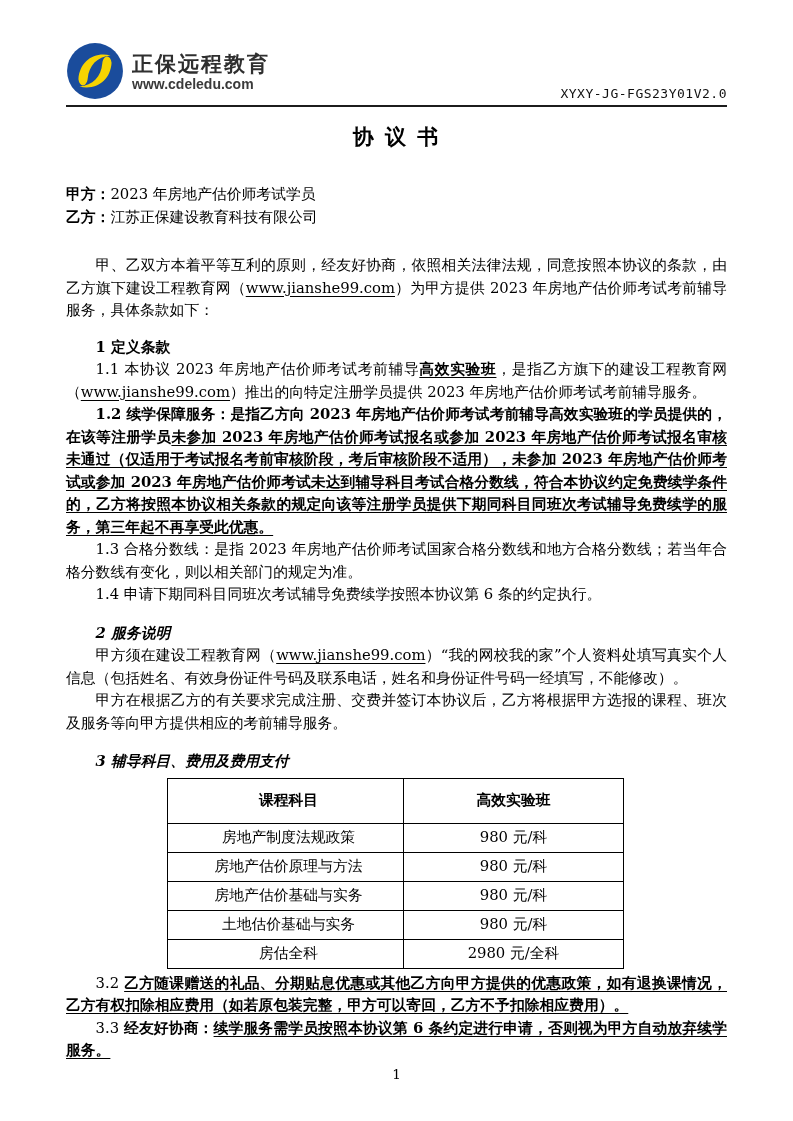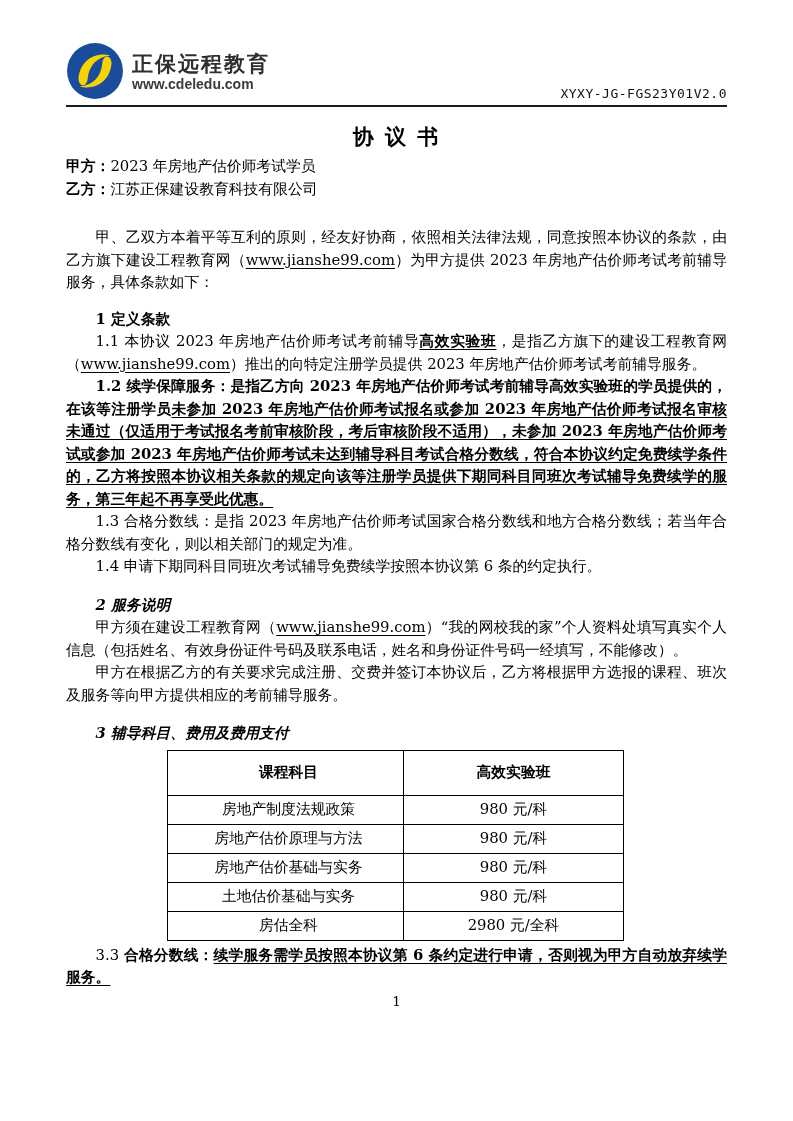--- a/index.html
+++ b/index.html
@@ -44,21 +44,21 @@
   
   .doc-title{
     text-align:center;
     font-size:21px;
     font-weight:600;
     letter-spacing:2px;
     margin-top:16px;
     line-height:28px;
   }
   
-  .parties{margin-top:4px;}
+  .parties{margin-top:32px;}
   .party-line{line-height:22.5px;}
   .b{font-weight:bold;}
   .bu{font-weight:bold;text-decoration:underline;text-underline-offset:3px;}
   .link{text-decoration:underline;text-underline-offset:3px;color:#000;cursor:pointer;}
   .para{
     margin:0;
     text-indent:2em;
     text-align:justify;
     line-height:22.5px;
   }
@@ -177,18 +177,19 @@
       <td>土地估价基础与实务</td>
       <td class="c2">980 元/科</td>
     </tr>
     <tr>
       <td>房估全科</td>
       <td class="c2">2980 元/全科</td>
     </tr>
   </tbody>
     </table>
 
+  <p class="para"><span>3.2 </span><span class="bu">乙方随课赠送的礼品、分期贴息优惠或其他乙方向甲方提供的优惠政策，如有退换课情况，乙方有权扣除相应费用（如若原包装完整，甲方可以寄回，乙方不予扣除相应费用）。</span></p>
 
-  <p class="para"><span>3.3 </span><span class="b">合格分数线：</span><span class="bu">续学服务需学员按照本协议第 6 条约定进行申请，否则视为甲方自动放弃续学服务。</span></p>
+  <p class="para"><span>3.3 </span><span class="b">经友好协商：</span><span class="bu">续学服务需学员按照本协议第 6 条约定进行申请，否则视为甲方自动放弃续学服务。</span></p>
 
   <div class="page-num">1</div>
 
 </div>
 
 </body></html>

